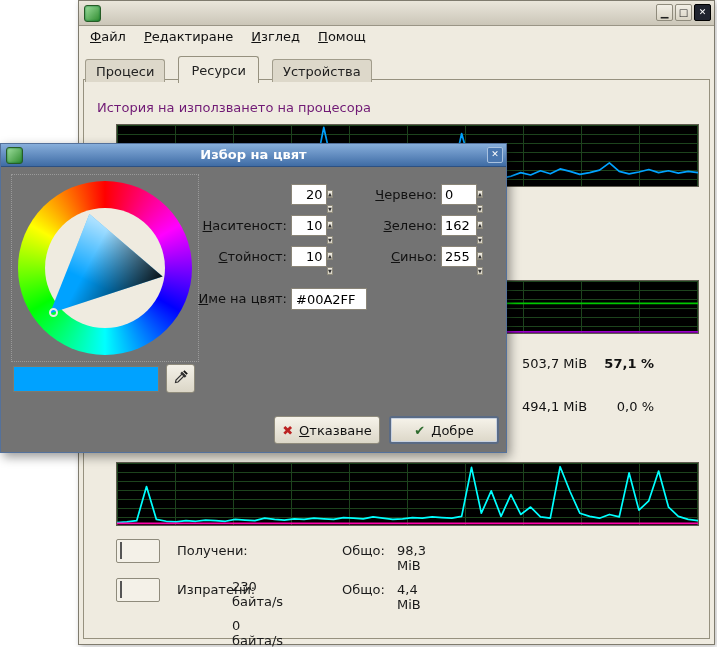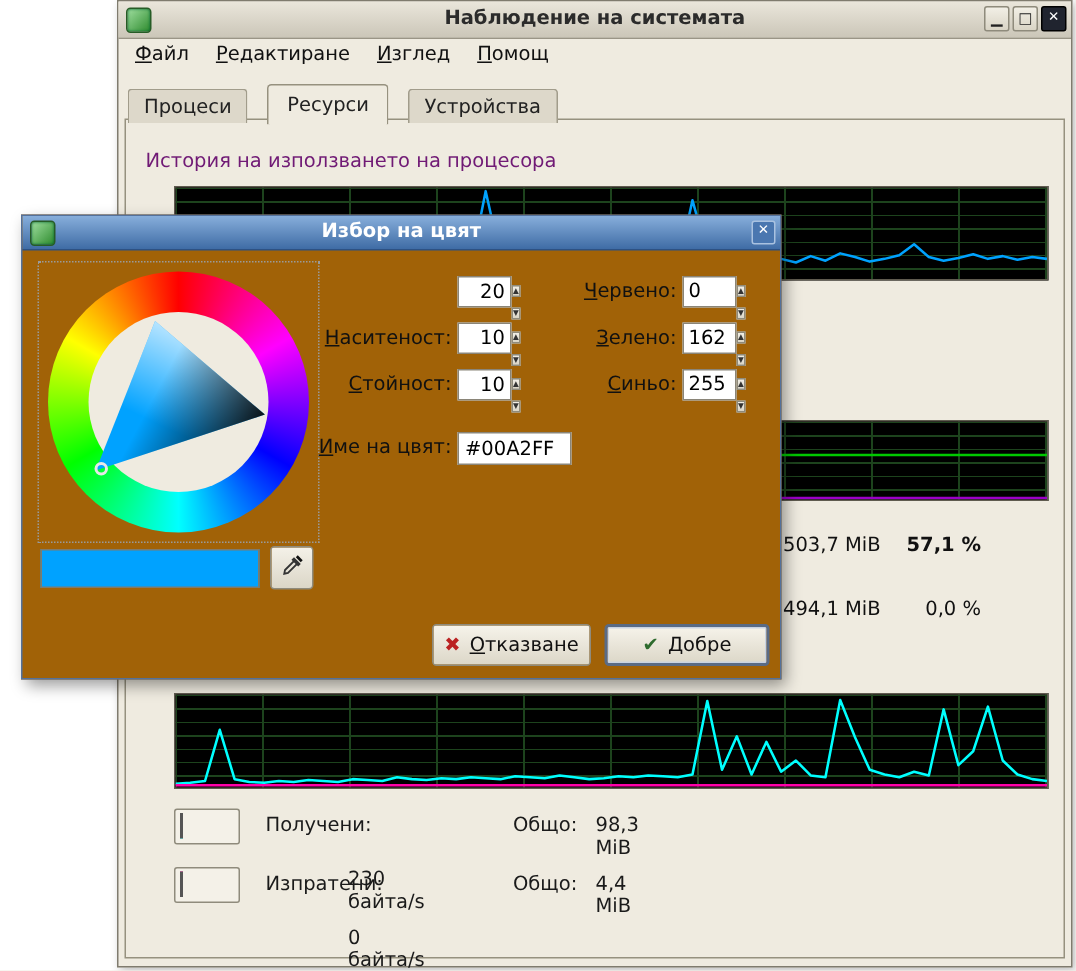--- a/index.html
+++ b/index.html
@@ -58,22 +58,22 @@
   #legend-row-2{top:498px;}
   .swatch-btn{position:absolute;left:0;top:0;width:44px;height:24px;box-sizing:border-box;
      border:1px solid #8f8b7c;background:#F4F1E8;padding:3px;border-radius:2px;}
   .swatch-color{width:100%;height:100%;border:1px solid #555;box-sizing:border-box;}
   .legend-label{position:absolute;left:61px;top:4px;}
   .legend-rate{position:absolute;left:116px;top:4px;margin-top:36px;}
   .legend-total-label{position:absolute;left:226px;top:4px;}
   .legend-total{position:absolute;left:281px;top:4px;}
 
   
-  #dialog{position:absolute;left:14px;top:143px;width:507px;height:310px;z-index:10;
-     background:#a16207;border:1px solid #4c6millia;border:1px solid #54719b;box-sizing:border-box;
+  #dialog{position:absolute;left:0;top:143px;width:507px;height:310px;z-index:10;
+     background:#737373;border:1px solid #4c6millia;border:1px solid #54719b;box-sizing:border-box;
      box-shadow:3px 4px 10px rgba(0,0,0,.4);}
   .dlg-titlebar{position:absolute;left:0;top:0;right:0;height:22px;
      background:linear-gradient(#87AEDB,#3F6CA5);border-bottom:1px solid #2d5183;}
   .dlg-titlebar .tb-text{position:absolute;left:0;right:0;top:3px;text-align:center;
      font-weight:bold;color:#fff;}
   .dlg-close{position:absolute;right:3px;top:3px;width:16px;height:16px;box-sizing:border-box;
      border:1px solid #a9c2e0;border-radius:2px;background:#4a77b0;color:#fff;
      font-size:9px;line-height:13px;text-align:center;}
 
   #wheel-box{position:absolute;left:10px;top:30px;width:188px;height:188px;
@@ -127,21 +127,20 @@
   #cancel-icon{color:#bb2222;font-weight:bold;}
   #ok-icon{color:#2e6b2e;font-weight:bold;}
 </style>
 </head>
 <body>
 
 <div id="main-window">
 
   <div class="titlebar">
     <span class="app-icon"></span>
-    <span class="tb-text">Наблюдение на системата</span>
     <span class="win-btns">
       <span class="win-btn"><span>▁</span></span>
       <span class="win-btn"><span>□</span></span>
       <span class="win-btn close"><span>✕</span></span>
     </span>
   </div>
 
   <div class="menubar">
     <span class="menu-item"><u>Ф</u>айл</span>
     <span class="menu-item"><u>Р</u>едактиране</span>

